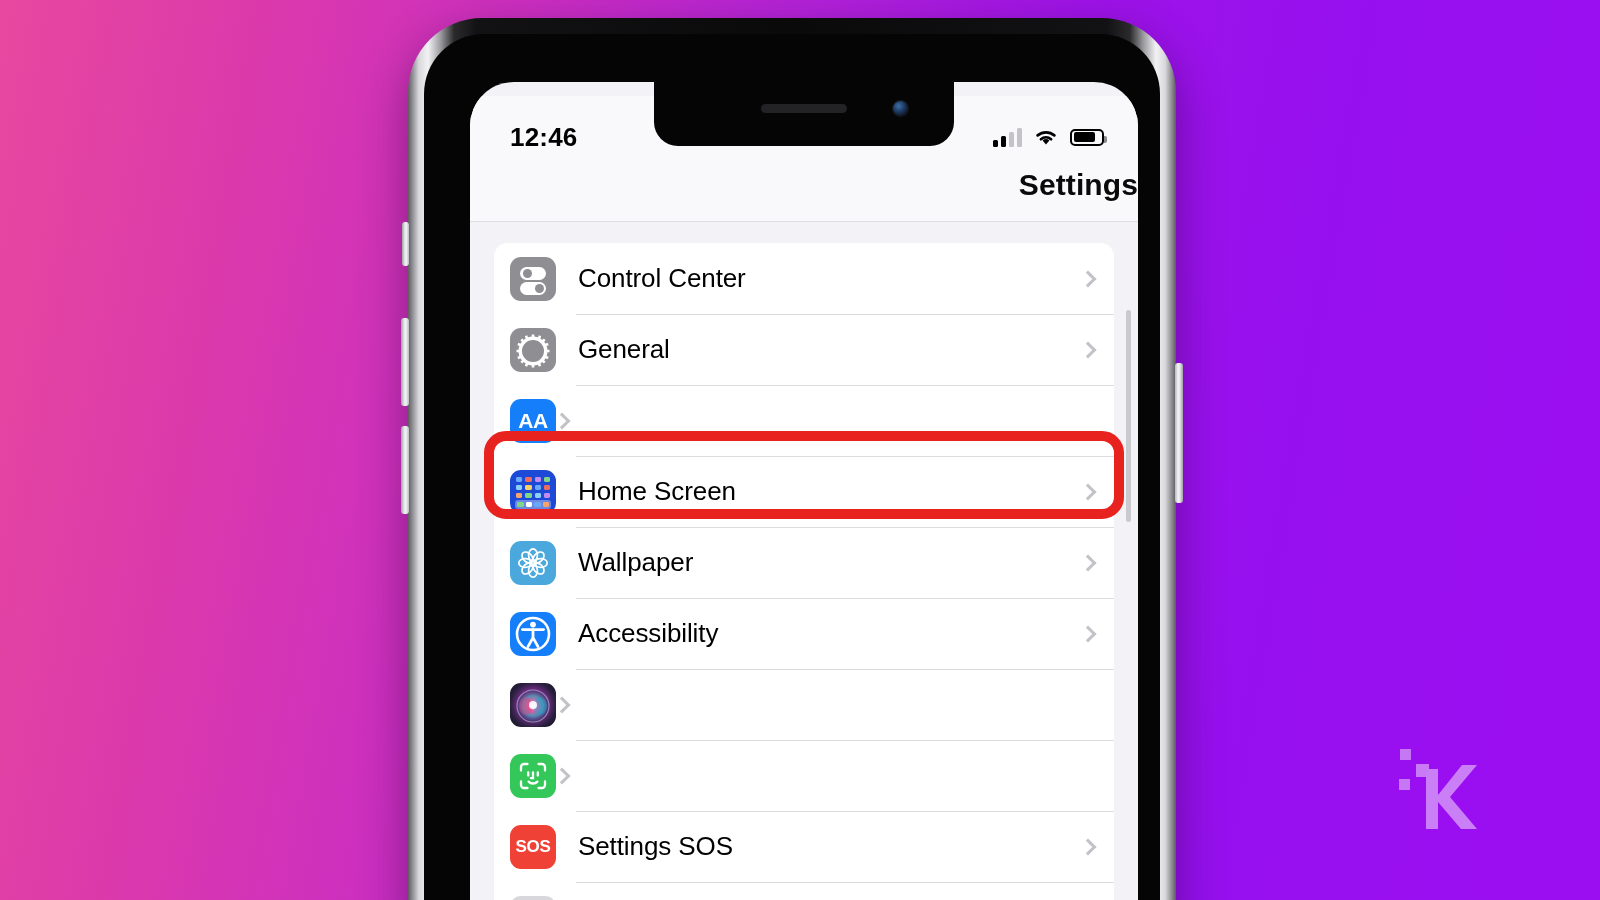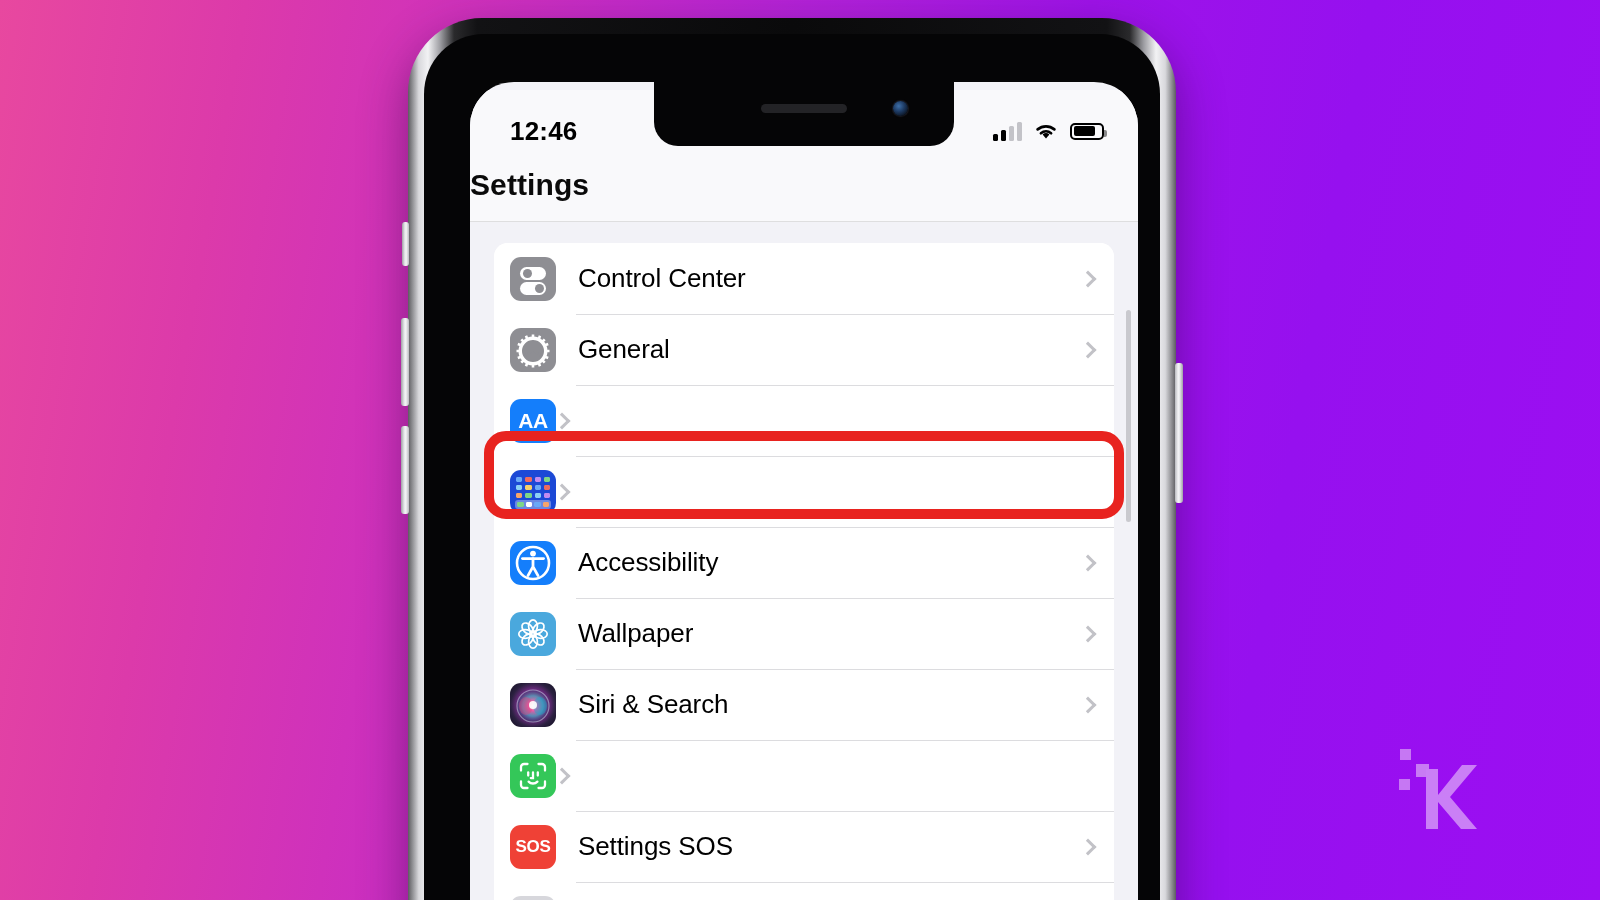--- a/index.html
+++ b/index.html
@@ -104,21 +104,21 @@
     width: 15px;
     height: 15px;
     border-radius: 50%;
     background: radial-gradient(circle at 38% 34%, #3e6fa8 0%, #1d3a62 42%, #0d1726 75%, #07090f 100%);
     box-shadow: 0 0 1px 1px #1a1a20;
   }
 
   
   .statusbar {
     position: absolute;
-    top: 8px; left: 0; right: 0;
+    top: 14px; left: 0; right: 0;
     height: 66px;
     z-index: 20;
     display: flex;
     align-items: center;
     justify-content: space-between;
     padding: 16px 34px 0 40px;
     background: #f9f9fb;
   }
   .status-time {
     font-size: 26px;
@@ -165,21 +165,21 @@
   }
 
   
   .navbar {
     position: absolute;
     top: 66px; left: 0; right: 0;
     height: 74px;
     background: #f9f9fb;
     display: flex;
     align-items: center;
-    justify-content: flex-start;
+    justify-content: flex-end;
     border-bottom: 1px solid #dededf;
     z-index: 15;
   }
   .nav-title {
     font-size: 30px;
     font-weight: 600;
     color: #0a0a0a;
     letter-spacing: .1px;
   }
 
@@ -465,33 +465,21 @@
                   <span style="background:#8cd0f5"></span>
                     <span style="background:#c28bf0"></span>
                 </div>
                 <div class="hs-dock">
                   <span style="background:#7fd687"></span>
                   <span style="background:#ffffff"></span>
                   <span style="background:#6aa9f7"></span>
                   <span style="background:#f7a46a"></span>
                 </div>
               </div>
-              <div class="chevron"></div>
-            </div>
-
-            <div class="row">
-              <div class="row-icon ic-access">
-                <svg viewBox="0 0 46 46" width="46" height="46">
-                  <circle cx="23" cy="23" r="16" fill="none" stroke="#fff" stroke-width="2.6"></circle>
-                  <circle cx="23" cy="13.6" r="2.9" fill="#fff"></circle>
-                  <path d="M12.5 18.6 h21" stroke="#fff" stroke-width="2.8" stroke-linecap="round"></path>
-                  <path d="M23 18.6 v8 l-5 9 M23 26.6 l5 9" stroke="#fff" stroke-width="2.8" fill="none" stroke-linecap="round"></path>
-                </svg>
-              </div>
-              <div class="row-label">Accessibility</div>
+              <div class="row-label">Home Screen</div>
               <div class="chevron"></div>
             </div>
 
             <div class="row">
               <div class="row-icon ic-wall">
                 <svg viewBox="0 0 46 46" width="46" height="46">
                   <g fill="none" stroke="#fff" stroke-width="1.7">
                     <circle cx="23" cy="23" r="3.2"></circle>
                     <g>
                       <ellipse cx="23" cy="15.2" rx="4.4" ry="6.4"></ellipse>
@@ -506,38 +494,50 @@
                       <ellipse cx="30.8" cy="23" rx="6.4" ry="4.4"></ellipse>
                     </g>
                   </g>
                 </svg>
               </div>
               <div class="row-label">Wallpaper</div>
               <div class="chevron"></div>
             </div>
 
             <div class="row">
+              <div class="row-icon ic-access">
+                <svg viewBox="0 0 46 46" width="46" height="46">
+                  <circle cx="23" cy="23" r="16" fill="none" stroke="#fff" stroke-width="2.6"></circle>
+                  <circle cx="23" cy="13.6" r="2.9" fill="#fff"></circle>
+                  <path d="M12.5 18.6 h21" stroke="#fff" stroke-width="2.8" stroke-linecap="round"></path>
+                  <path d="M23 18.6 v8 l-5 9 M23 26.6 l5 9" stroke="#fff" stroke-width="2.8" fill="none" stroke-linecap="round"></path>
+                </svg>
+              </div>
+              <div class="row-label">Accessibility</div>
+              <div class="chevron"></div>
+            </div>
+
+            <div class="row">
               <div class="row-icon ic-siri">
                 <svg viewBox="0 0 46 46" width="46" height="46">
                   <defs>
                     <radialGradient id="siriG" cx="50%" cy="50%" r="55%">
                       <stop offset="0%" stop-color="#ffffff"></stop>
                       <stop offset="26%" stop-color="#ef5aa8" stop-opacity=".85"></stop>
                       <stop offset="58%" stop-color="#2fb8c8" stop-opacity=".62"></stop>
                       <stop offset="100%" stop-color="#1b1433" stop-opacity=".2"></stop>
                     </radialGradient>
                   </defs>
                   <circle cx="23" cy="23" r="16" fill="url(#siriG)"></circle>
                   <circle cx="23" cy="23" r="16" fill="none" stroke="#cfe8ef" stroke-width="1.2" opacity=".5"></circle>
                   <ellipse cx="16" cy="23" rx="7" ry="9" fill="#e0437f" opacity=".45"></ellipse>
                   <ellipse cx="30" cy="23" rx="7" ry="9" fill="#1fa7cd" opacity=".45"></ellipse>
                   <circle cx="23" cy="22" r="4" fill="#ffffff" opacity=".9"></circle>
                 </svg>
               </div>
-              <div class="row-label">Siri &amp; Search</div>
               <div class="chevron"></div>
             </div>
 
             <div class="row">
               <div class="row-icon ic-faceid">
                 <svg viewBox="0 0 46 46" width="46" height="46" stroke="#fff" stroke-width="2.3" fill="none" stroke-linecap="round">
                   <path d="M11 17.5 v-3.5 a3 3 0 0 1 3-3 h3.5"></path>
                   <path d="M35 17.5 v-3.5 a3 3 0 0 0-3-3 h-3.5"></path>
                   <path d="M11 28.5 v3.5 a3 3 0 0 0 3 3 h3.5"></path>
                   <path d="M35 28.5 v3.5 a3 3 0 0 1-3 3 h-3.5"></path>

